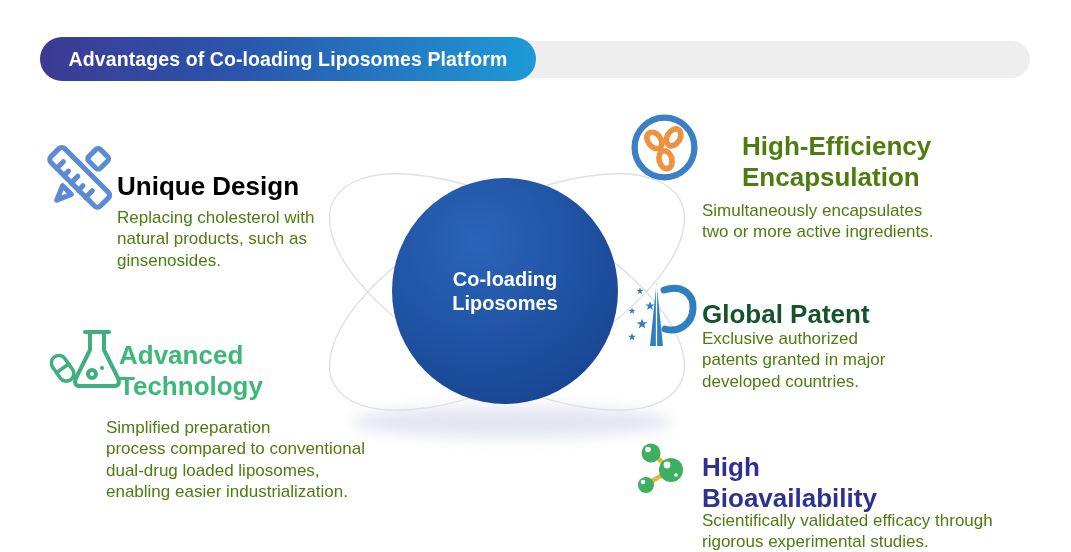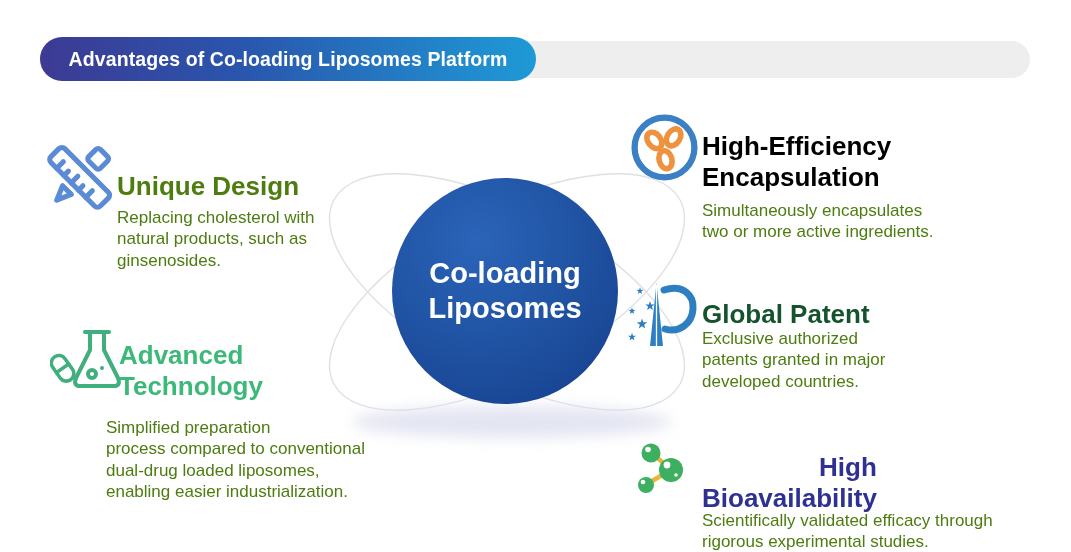--- a/index.html
+++ b/index.html
@@ -14,21 +14,21 @@
                display:flex;align-items:center;justify-content:center;}
   .header-pill span{color:#ffffff;font-weight:bold;font-size:19.5px;letter-spacing:.1px;}
 
   
   .orbits{position:absolute;left:0;top:0;}
   .hub-shadow{position:absolute;left:352px;top:406px;width:320px;height:32px;border-radius:50%;
               background:#dfe1f0;filter:blur(7px);opacity:.85;}
   .hub{position:absolute;left:392px;top:178px;width:226px;height:226px;border-radius:50%;
        background:radial-gradient(circle at 38% 28%,#2b64b9 0%,#1e509f 55%,#143e8b 100%);
        display:flex;align-items:center;justify-content:center;}
-  .hub span{color:#fff;font-weight:bold;font-size:29px;line-height:1.2;text-align:center;white-space:pre-line;}
+  .hub span{color:#fff;font-weight:bold;font-size:20px;line-height:1.2;text-align:center;white-space:pre-line;}
 
   
   .icon{position:absolute;}
   .ftitle{position:absolute;font-weight:bold;font-size:26px;line-height:1.2;white-space:pre-line;}
   .fbody{position:absolute;font-size:17px;line-height:1.25;color:#4d7c0f;white-space:pre-line;width:380px;}
 
   .i-unique{left:42px;top:139px;}        .t-unique{left:117px;top:149px;}  .b-unique{left:117px;top:190px;}
   .i-advanced{left:50px;top:328px;}      .t-advanced{left:119px;top:318px;}.b-advanced{left:106px;top:400px;}
   .i-encap{left:628px;top:111px;}        .t-encap{left:702px;top:109px;}   .b-encap{left:702px;top:183px;}
   .i-patent{left:623px;top:280px;}       .t-patent{left:702px;top:277px;}  .b-patent{left:702px;top:311px;}
@@ -63,21 +63,21 @@
         <g transform="rotate(-45 37 37)" stroke="#5b8bd4" stroke-width="5" fill="none" stroke-linejoin="round" stroke-linecap="round">
           <rect x="27" y="3" width="19" height="68" rx="4"></rect>
           <path d="M27,15 h9 M27,25 h6 M27,35 h9 M27,45 h6 M27,55 h9"></path>
         </g>
         <g transform="rotate(45 37 37)" stroke="#5b8bd4" stroke-width="5" fill="none" stroke-linejoin="round" stroke-linecap="round">
           <rect x="29" y="4" width="16" height="16" rx="3"></rect>
           <path d="M31,55 L37,69 L43,55 Z"></path>
         </g>
       </svg>
     </span>
-    <h2 class="ftitle t-unique" style="color: #4d7c0f;">Unique Design</h2>
+    <h2 class="ftitle t-unique" style="color: #000000;">Unique Design</h2>
     <p class="fbody b-unique">Replacing cholesterol with
 natural products, such as
 ginsenosides.</p>
   </section>
 
   <section>
     <span class="icon i-advanced">
       <svg width="84" height="66" viewBox="0 0 84 66">
         <g stroke="#41ae7d" fill="none" stroke-linejoin="round" stroke-linecap="round">
           <g transform="rotate(-35 13 40)" stroke-width="3.5">
@@ -105,21 +105,21 @@
     <span class="icon i-encap">
       <svg width="73" height="73" viewBox="0 0 72 72">
         <circle cx="36" cy="36" r="29.5" fill="none" stroke="#3b7fc4" stroke-width="6.2"></circle>
         <g fill="none" stroke="#ef9240" stroke-width="5.5">
           <ellipse cx="26" cy="29" rx="6.3" ry="9" transform="rotate(-38 26 29)"></ellipse>
           <ellipse cx="45" cy="26" rx="6.3" ry="9" transform="rotate(32 45 26)"></ellipse>
           <ellipse cx="37" cy="48" rx="6.3" ry="9" transform="rotate(-15 37 48)"></ellipse>
         </g>
       </svg>
     </span>
-    <h2 class="ftitle t-encap" style="color: #000000;">High-Efficiency
+    <h2 class="ftitle t-encap" style="color: #4d7c0f; margin-left: 40px;">High-Efficiency
 Encapsulation</h2>
     <p class="fbody b-encap">Simultaneously encapsulates
 two or more active ingredients.</p>
   </section>
 
   <section>
     <span class="icon i-patent">
       <svg width="80" height="88" viewBox="0 0 80 88">
         <g fill="#2e7fc1">
           <polygon points="33.5,3 27,66 40,66"></polygon>
@@ -152,19 +152,19 @@
           <circle cx="10" cy="44" r="8"></circle>
         </g>
         <g fill="#ffffff">
           <circle cx="12" cy="8.5" r="2.8"></circle>
           <circle cx="31" cy="24" r="3.4"></circle>
           <circle cx="40" cy="34" r="1.8"></circle>
           <circle cx="7" cy="41" r="2.3"></circle>
         </g>
       </svg>
     </span>
-    <h2 class="ftitle t-bio" style="color: rgb(46, 49, 146); text-align: right;">High
+    <h2 class="ftitle t-bio" style="color: rgb(46, 49, 146);">High
 Bioavailability</h2>
     <p class="fbody b-bio">Scientifically validated efficacy through
 rigorous experimental studies.</p>
   </section>
 
 </div>
 
 </body></html>

